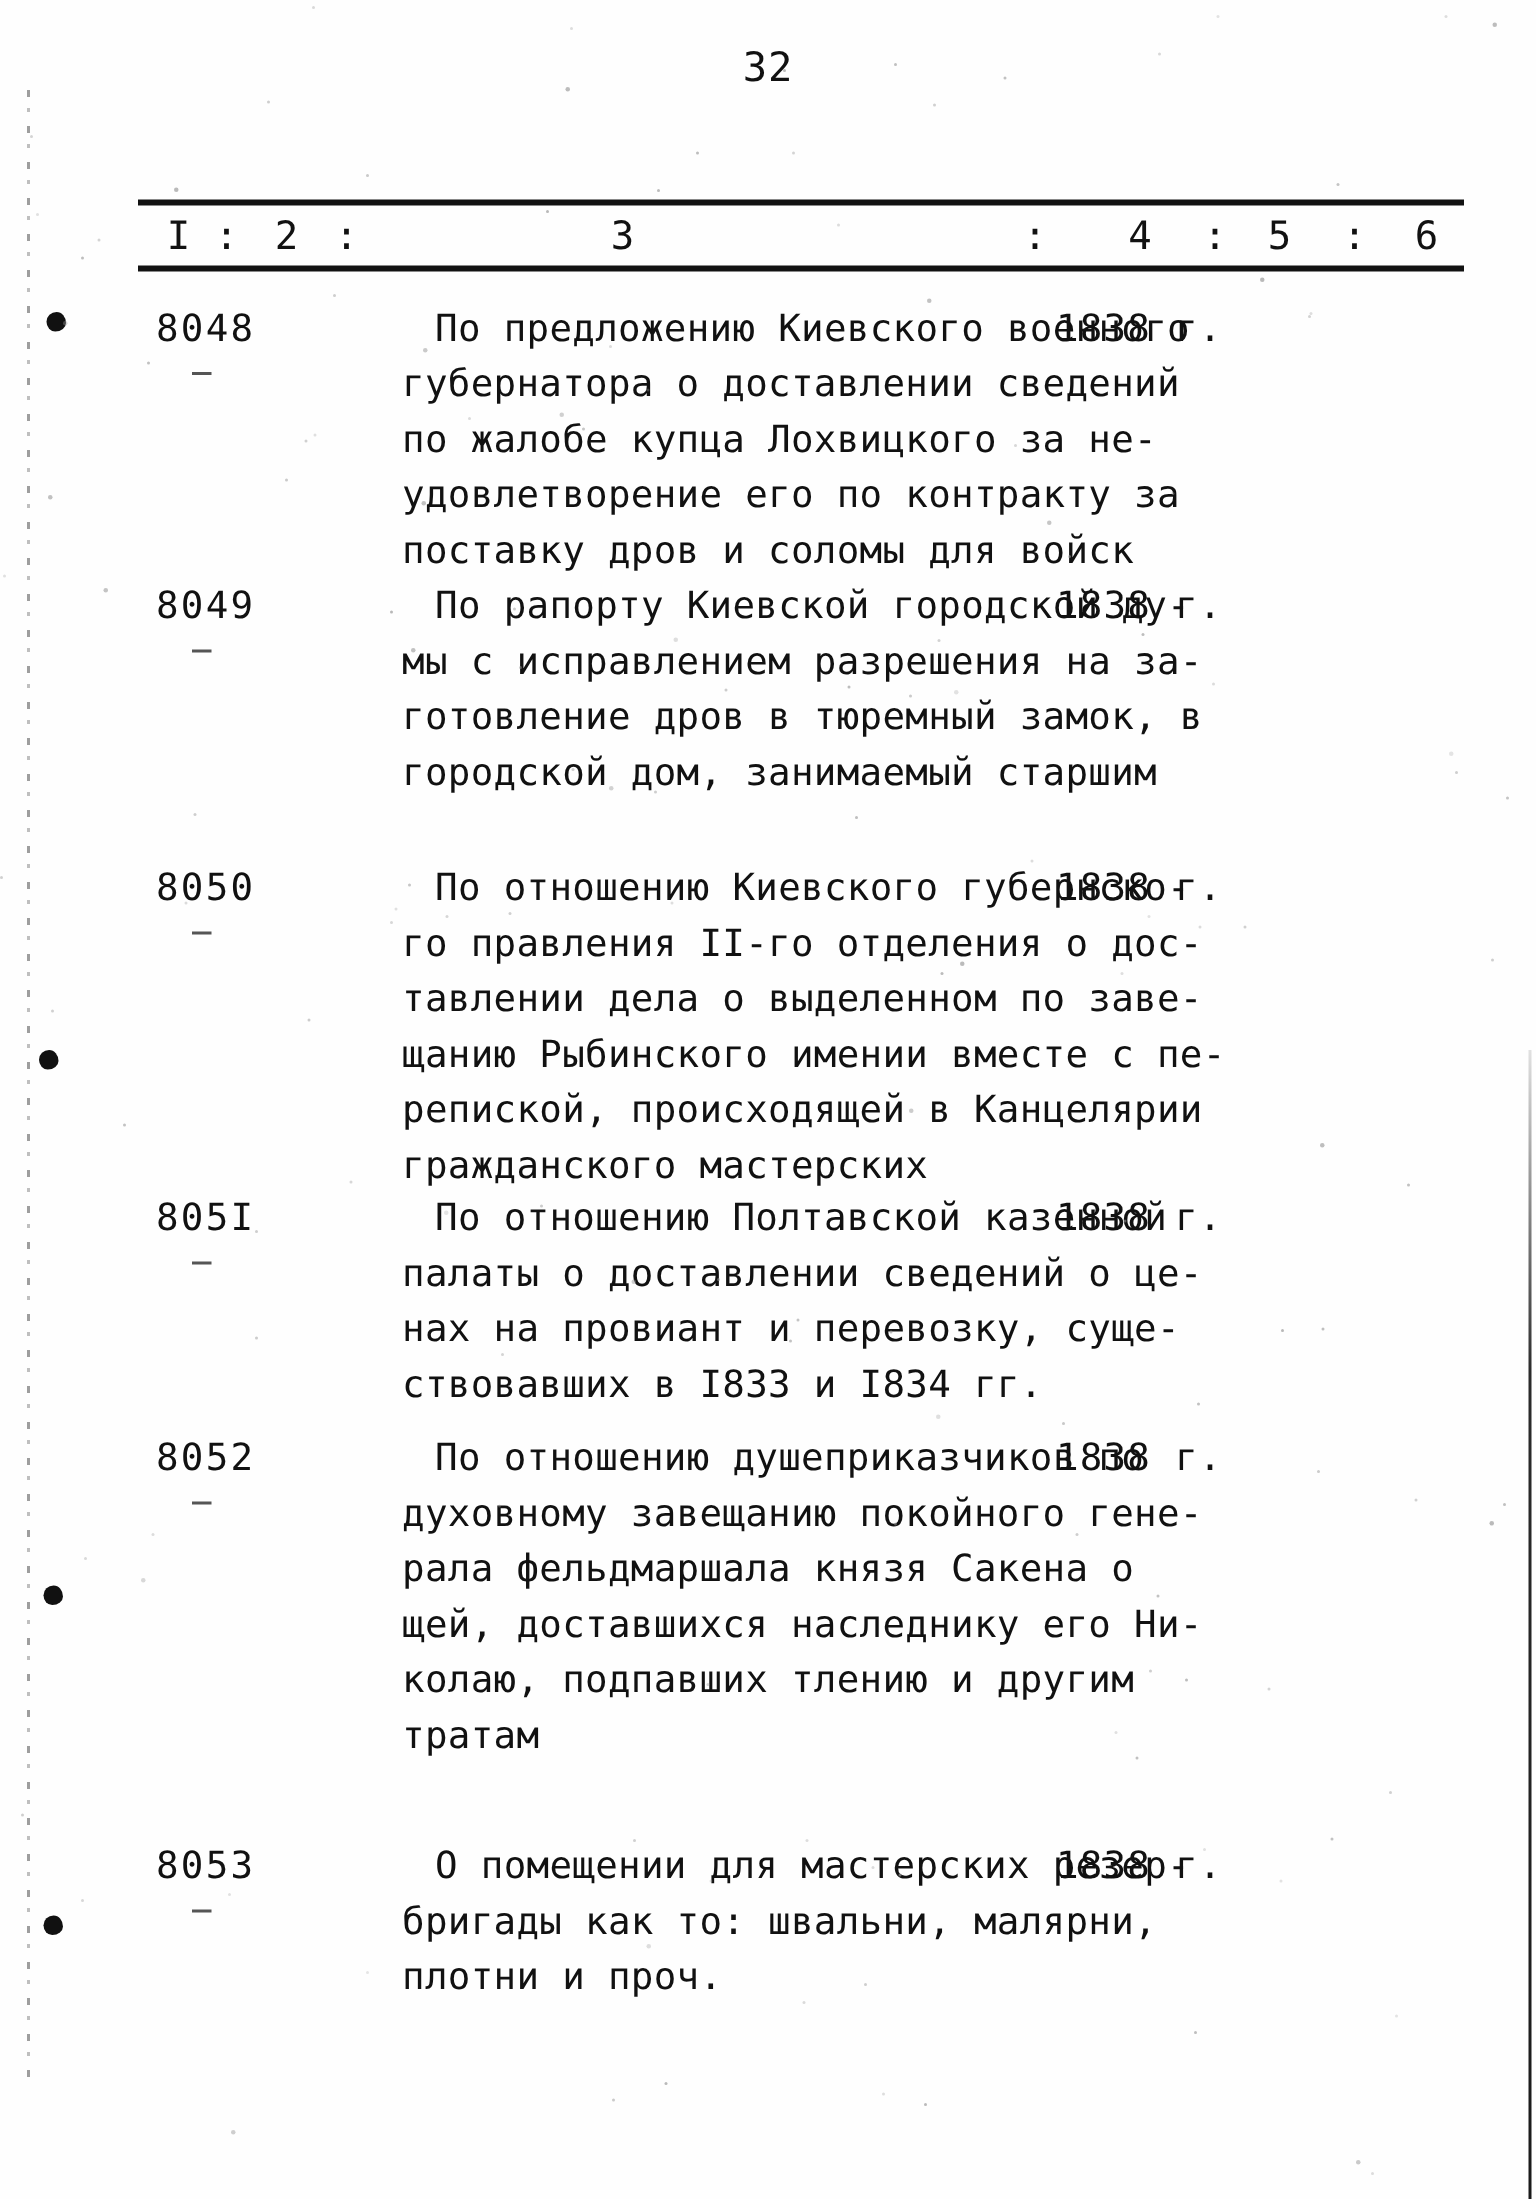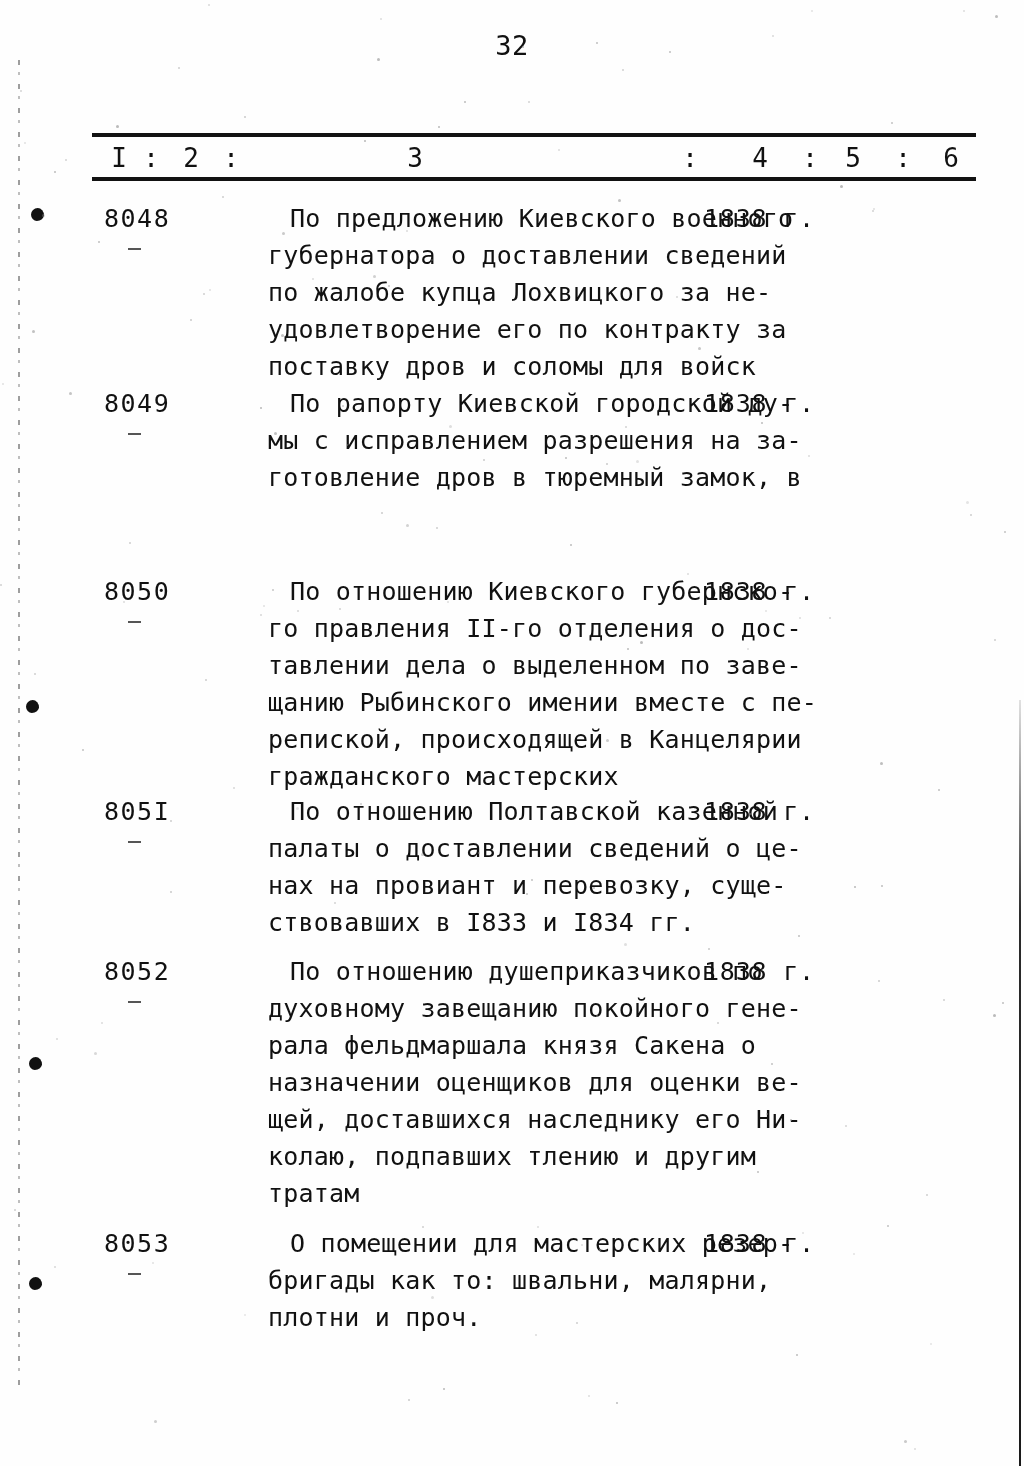--- a/index.html
+++ b/index.html
@@ -202,20 +202,21 @@
         </div>
         <div class="entry-year">1838 г.</div>
       </div>
       <div class="entry" style="top: 385px;">
         <div class="entry-number">8049</div>
         <div class="num-dash" style="top: 48px;"></div>
         <div class="entry-body">
           <div class="line indent">По рапорту Киевской городской ду-</div>
           <div class="line">мы с исправлением разрешения на за-</div>
           <div class="line">готовление дров в тюремный замок, в</div>
+          <div class="line">городской дом, занимаемый старшим</div>
         </div>
         <div class="entry-year">1838 г.</div>
       </div>
       <div class="entry" style="top: 573px;">
         <div class="entry-number">8050</div>
         <div class="num-dash" style="top: 48px;"></div>
         <div class="entry-body">
           <div class="line indent">По отношению Киевского губернско-</div>
           <div class="line">го правления II-го отделения о дос-</div>
           <div class="line">тавлении дела о выделенном по заве-</div>
@@ -236,21 +237,20 @@
         </div>
         <div class="entry-year">1838 г.</div>
       </div>
       <div class="entry" style="top: 953px;">
         <div class="entry-number">8052</div>
         <div class="num-dash" style="top: 48px;"></div>
         <div class="entry-body">
           <div class="line indent">По отношению душеприказчиков по</div>
           <div class="line">духовному завещанию покойного гене-</div>
           <div class="line">рала фельдмаршала князя Сакена о</div>
-          <div class="line">назначении оценщиков для оценки ве-</div>
           <div class="line">щей, доставшихся наследнику его Ни-</div>
           <div class="line">колаю, подпавших тлению и другим</div>
           <div class="line">тратам</div>
         </div>
         <div class="entry-year">1838 г.</div>
       </div>
       <div class="entry" style="top: 1225px;">
         <div class="entry-number">8053</div>
         <div class="num-dash" style="top: 48px;"></div>
         <div class="entry-body">

